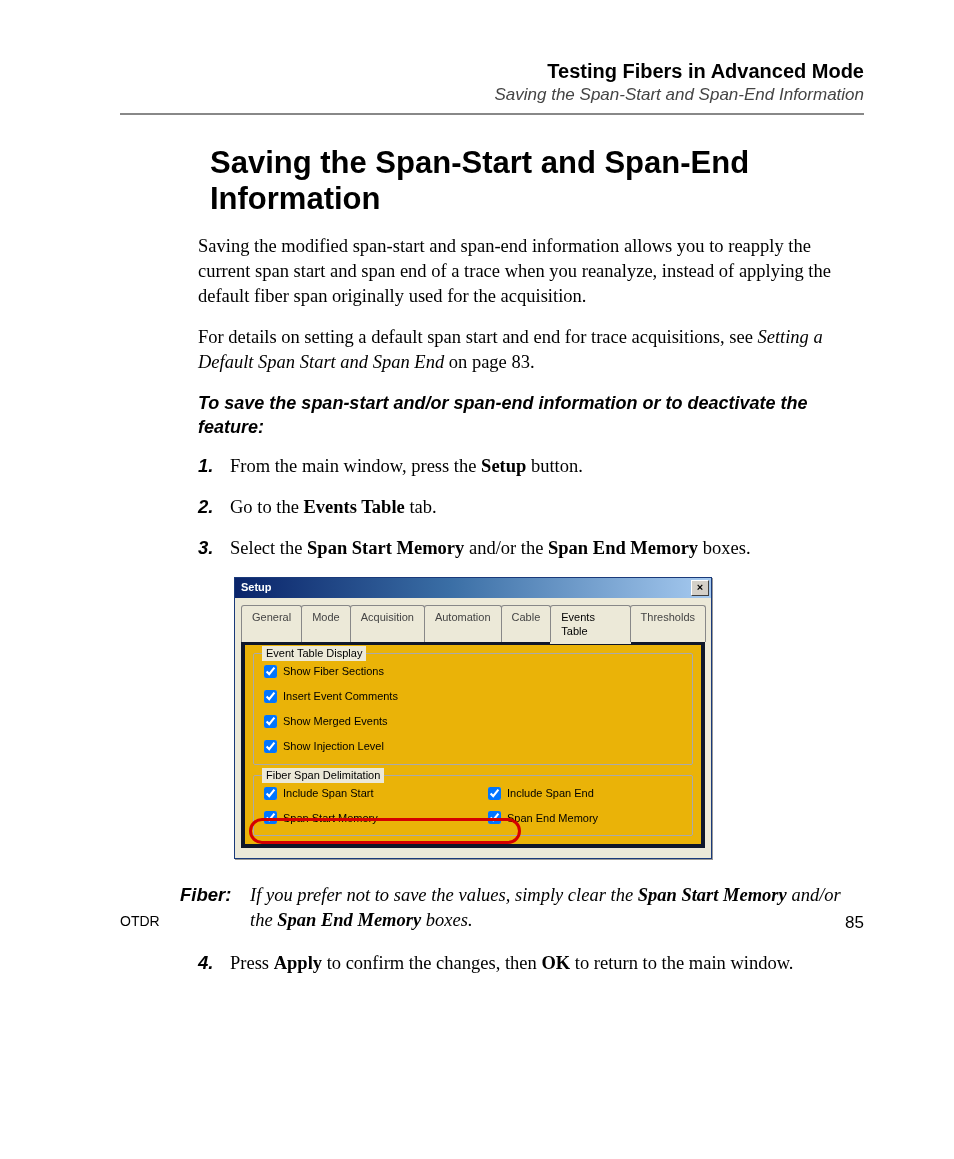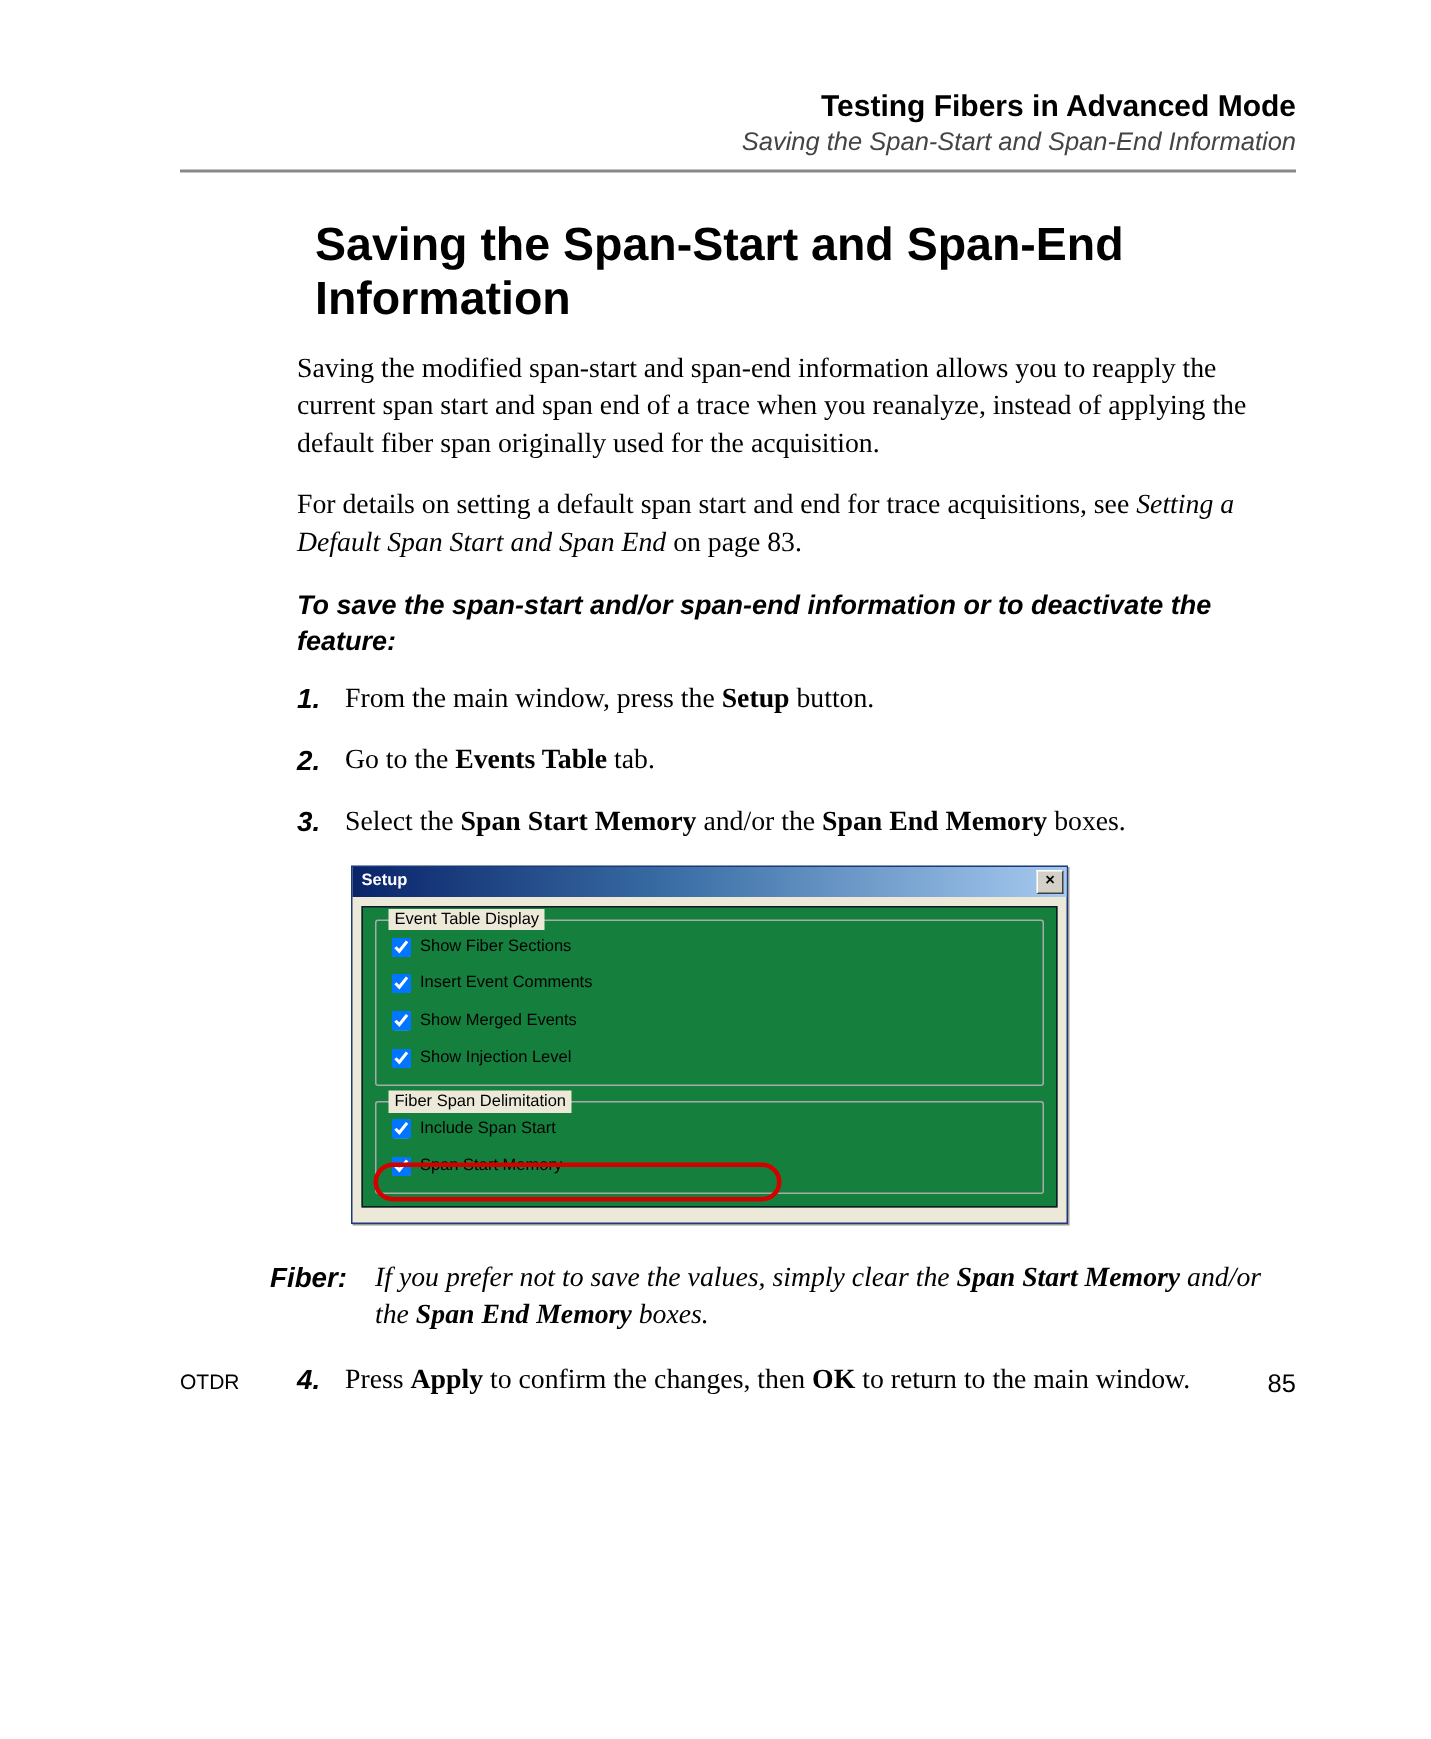--- a/index.html
+++ b/index.html
@@ -140,22 +140,22 @@
     top: 1px;
   }
   .tab.active {
     background: #ece9d8;
     border-color: #888;
     z-index: 2;
     box-shadow: 0 2px 0 #ece9d8;
   }
   .tab.inactive { color: #444; }
   .panel {
-    border: 1px solid #0f172a;
-    background: #15803d;
+    border: 4px solid #0f172a;
+    background: #eab308;
     padding: 8px;
   }
   .group {
     border: 1px solid #aaa;
     border-radius: 2px;
     padding: 10px 10px 8px 10px;
     margin-bottom: 10px;
     position: relative;
   }
   .group-title {
@@ -221,20 +221,29 @@
     </ol>
 
     <div class="shot-wrap">
       <div class="dlg">
         <div class="dlg-title">
           <span>Setup</span>
           <span class="spacer"></span>
           <span class="dlg-close">×</span>
         </div>
         <div class="dlg-body">
+          <div class="tabs">
+            <div class="tab inactive">General</div>
+            <div class="tab inactive">Mode</div>
+            <div class="tab inactive">Acquisition</div>
+            <div class="tab inactive">Automation</div>
+            <div class="tab inactive">Cable</div>
+            <div class="tab active">Events Table</div>
+            <div class="tab inactive">Thresholds</div>
+          </div>
           <div class="panel">
             <div class="group">
               <span class="group-title">Event Table Display</span>
               <label class="chk">
                   <input type="checkbox" checked="" style="">
                   <span>Show Fiber Sections</span>
                 </label>
               <label class="chk">
                   <input type="checkbox" checked="" style="">
                   <span>Insert Event Comments</span>
@@ -254,20 +263,30 @@
                 <div class="col">
                   <label class="chk">
                       <input type="checkbox" checked="" style="">
                       <span>Include Span Start</span>
                     </label>
                   <label class="chk">
                       <input type="checkbox" checked="" style="">
                       <span>Span Start Memory</span>
                     </label>
                 </div>
+                <div class="col" style="padding-left:30px;">
+                  <label class="chk">
+                      <input type="checkbox" checked="" style="">
+                      <span>Include Span End</span>
+                    </label>
+                  <label class="chk">
+                      <input type="checkbox" checked="" style="">
+                      <span>Span End Memory</span>
+                    </label>
+                </div>
               </div>
             </div>
           </div>
           <div class="ring" style="left:14px; bottom:14px; width:266px; height:20px;"></div>
         </div>
       </div>
     </div>
 
   </div>
 

